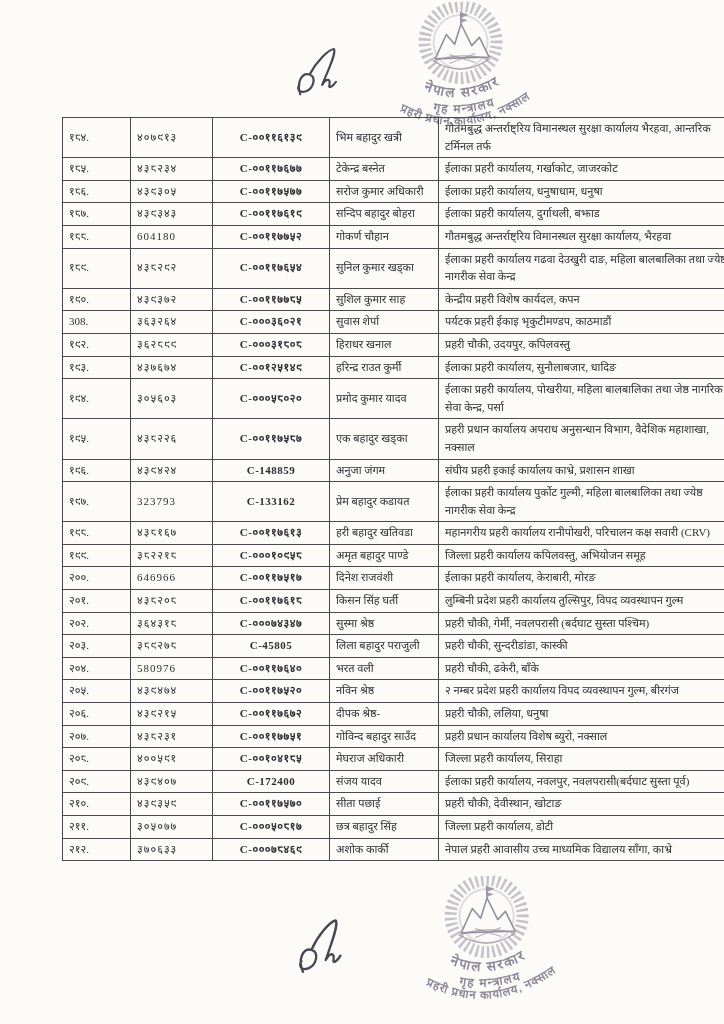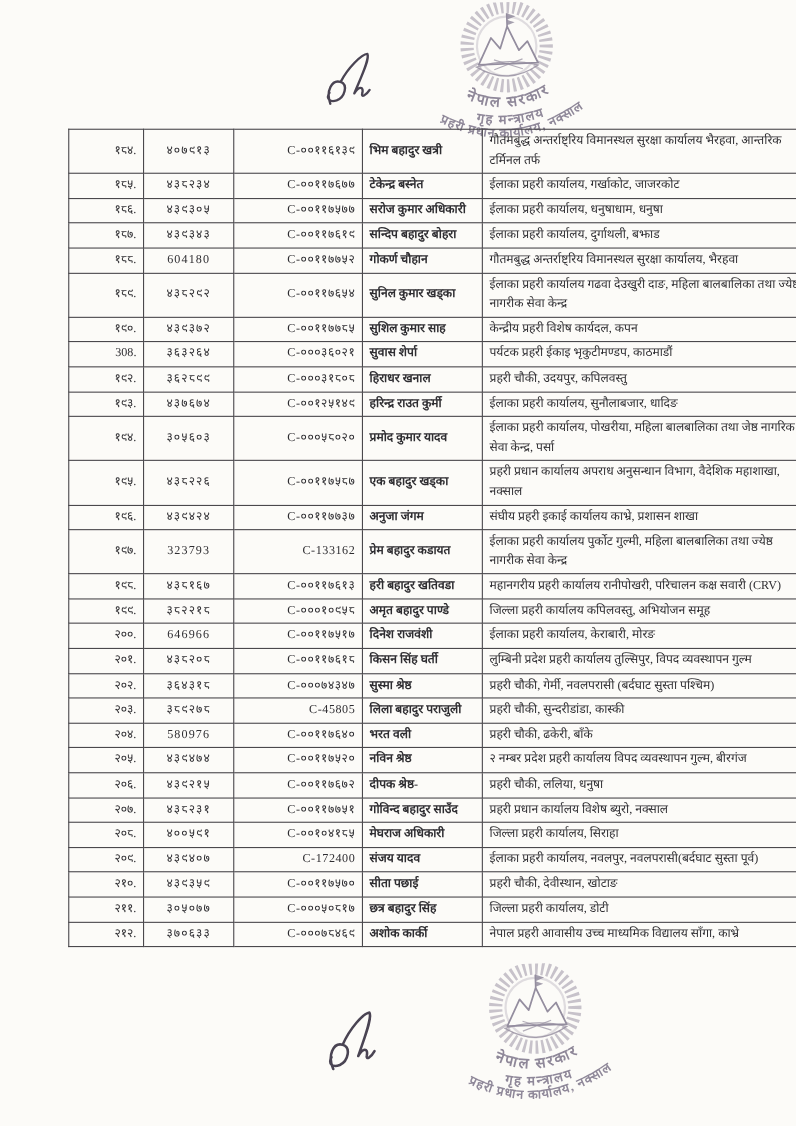--- a/index.html
+++ b/index.html
@@ -16,24 +16,24 @@
     position:absolute;left:62px;top:117px;width:611px;
     border-collapse:collapse;table-layout:fixed;
     background:transparent;
   }
   table.roster td{
     border:1px solid #4a484c;
     font-size:11px;line-height:1.6;
     padding:2px 6px;vertical-align:middle;
     word-wrap:break-word;
   }
-  td.c-sn{text-align:right;width:55px;}
-  td.c-regno{text-align:center;width:69px;letter-spacing:1px;}
-  td.c-cno{text-align:right;width:104px;letter-spacing:.5px;}
-  td.c-name{text-align:left;width:96px;font-weight:bold;}
+  td.c-sn{text-align:left;width:55px;}
+  td.c-regno{width:69px;letter-spacing:1px;}
+  td.c-cno{text-align:center;width:104px;letter-spacing:.5px;font-weight:bold;}
+  td.c-name{text-align:left;width:96px;}
   td.c-office{text-align:left;width:287px;}
 
   
   .stamp{position:absolute;width:264px;height:160px;opacity:.85;pointer-events:none;}
   .stamp.top{left:330px;top:2px;transform:rotate(-2deg);}
   .stamp.bottom{left:356px;top:876px;transform:rotate(-2deg);}
   .stamp svg{width:100%;height:100%;}
   .stamp .garland{fill:none;stroke:#8a8296;stroke-width:12;stroke-dasharray:2.5 3;opacity:.55;}
   .stamp .garland-soft{fill:none;stroke:#8a8296;stroke-width:2;opacity:.3;}
   .stamp .mount{fill:#fcfbf8;stroke:#837b90;stroke-width:1.6;stroke-linejoin:round;}
@@ -166,21 +166,21 @@
         <tr>
       <td class="c-sn">१९५.</td>
       <td class="c-regno">४३८२२६</td>
       <td class="c-cno">C-००११७५८७</td>
       <td class="c-name">एक बहादुर खड्का</td>
       <td class="c-office">प्रहरी प्रधान कार्यालय अपराध अनुसन्धान विभाग, वैदेशिक महाशाखा, नक्साल</td>
     </tr>
         <tr>
       <td class="c-sn">१९६.</td>
       <td class="c-regno">४३९४२४</td>
-      <td class="c-cno">C-००११७७३७</td>
+      <td class="c-cno">C-148859</td>
       <td class="c-name">अनुजा जंगम</td>
       <td class="c-office">संघीय प्रहरी इकाई कार्यालय काभ्रे, प्रशासन शाखा</td>
     </tr>
         <tr>
       <td class="c-sn">१९७.</td>
       <td class="c-regno">323793</td>
       <td class="c-cno">C-133162</td>
       <td class="c-name">प्रेम बहादुर कडायत</td>
       <td class="c-office">ईलाका प्रहरी कार्यालय पुर्कोट गुल्मी, महिला बालबालिका तथा ज्येष्ठ नागरीक सेवा केन्द्र</td>
     </tr>

